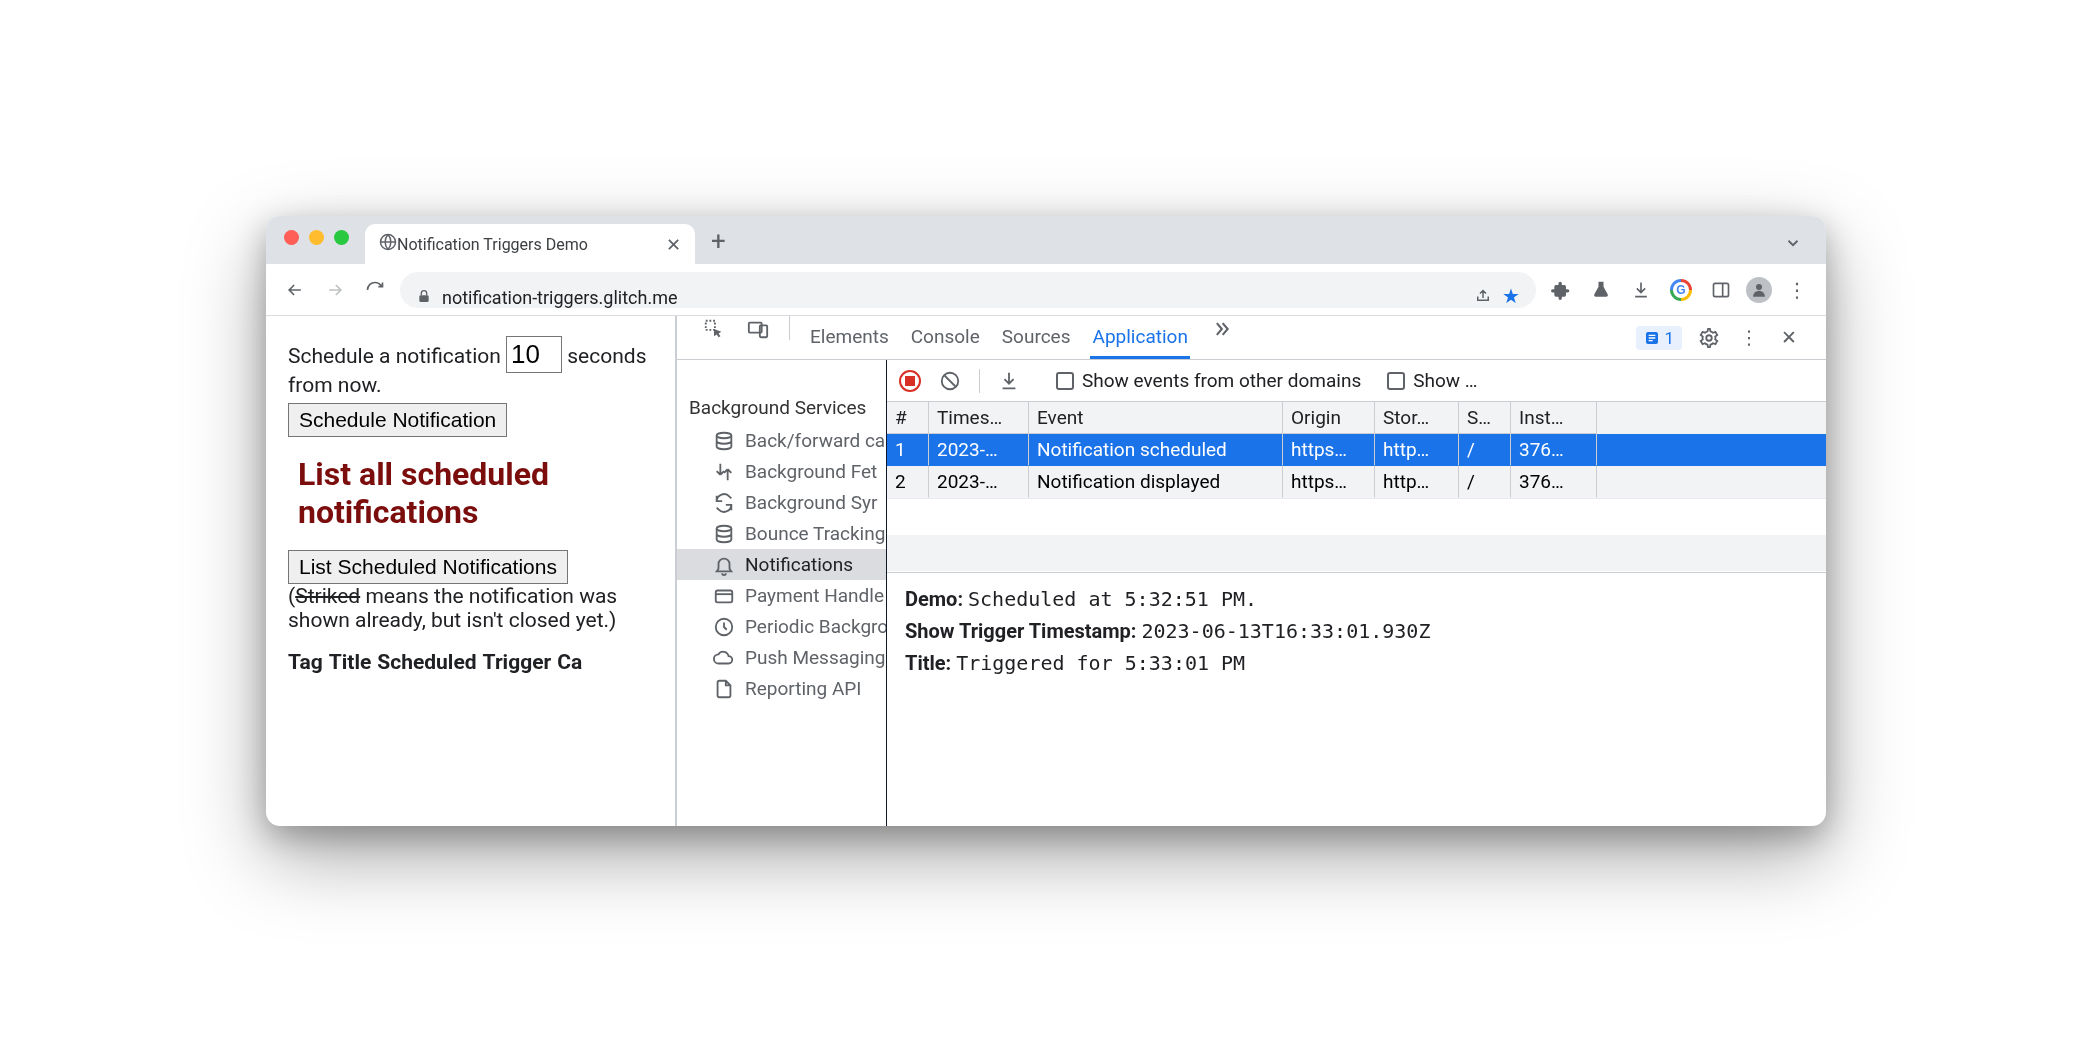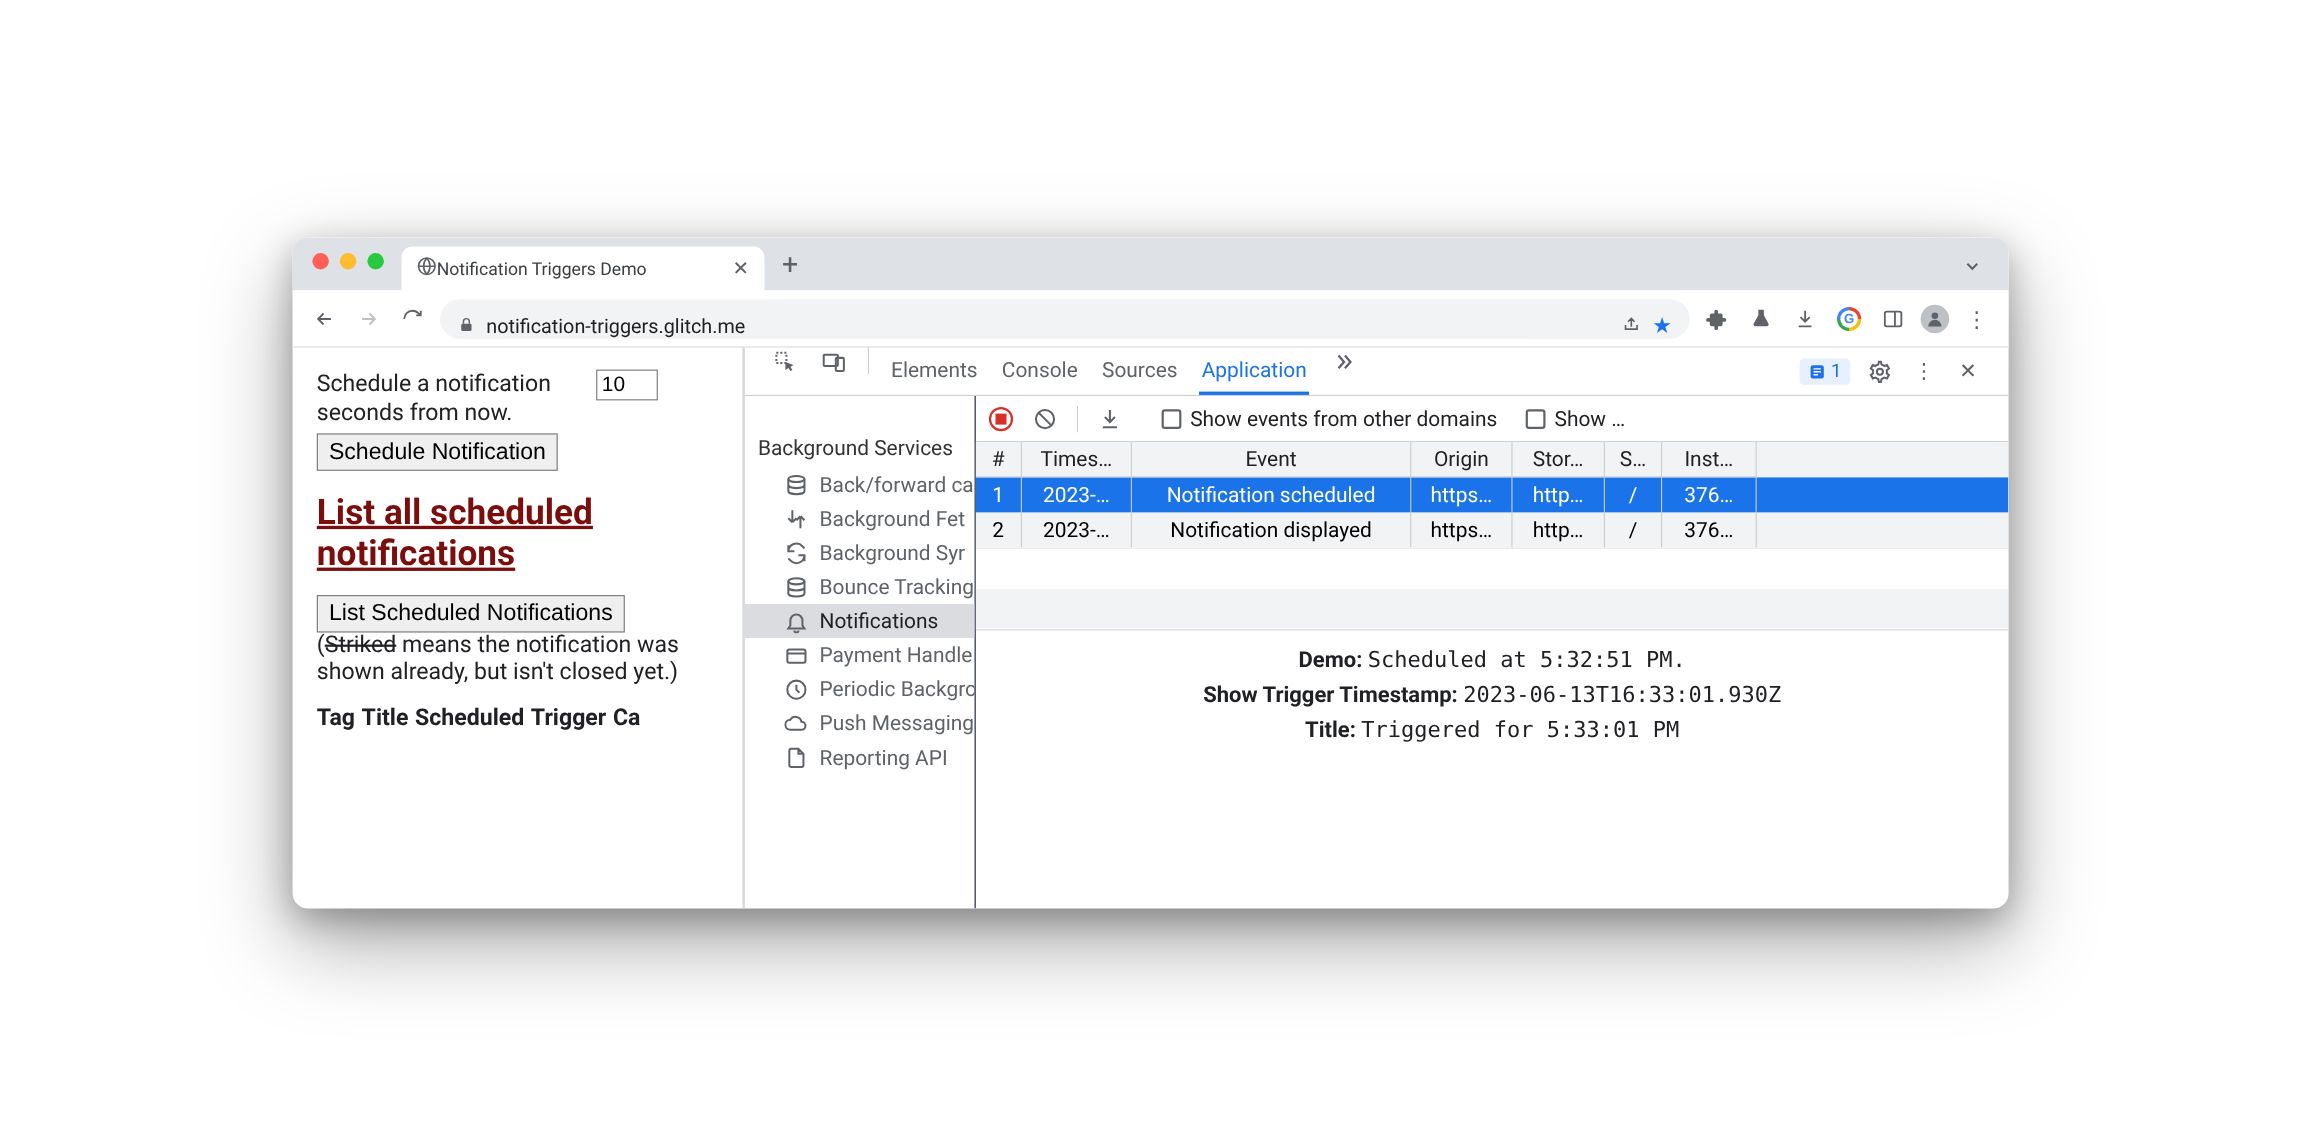--- a/index.html
+++ b/index.html
@@ -98,31 +98,30 @@
   .split { display: flex; height: 510px; }
   .page {
     width: 410px;
     padding: 20px 22px;
     font-size: 21px;
     color: #202124;
     border-right: 1px solid #cacdd1;
     overflow: hidden;
   }
   .page input[type="text"] {
-    width: 56px; font-size: 19px; padding: 2px 4px;
+    width: 56px; font-size: 26px; padding: 2px 4px;
     border: 1px solid #767676;
-    margin-left: 36px;
   }
   .btn {
     font-size: 21px;
     padding: 4px 10px;
     background: #efefef;
     border: 1px solid #767676;
   }
-  .h2 { font-size: 32px; font-weight: 700; color: #7b0d0d; margin: 18px 0; line-height: 1.2; text-decoration: underline; }
+  .h2 { font-size: 32px; font-weight: 700; color: #7b0d0d; margin: 18px 10px; line-height: 1.2; }
   .strk { text-decoration: line-through; }
   .ntable { display: flex; gap: 6px; font-weight: 700; font-size: 21px; margin-top: 18px; }
   
   .devtools { flex: 1; display: flex; flex-direction: column; border-left: 1px solid #cacdd1; }
   .dt-tabs {
     height: 44px;
     border-bottom: 1px solid #cacdd1;
     display: flex;
     padding: 0 24px;
     gap: 18px;
@@ -148,21 +147,21 @@
   .dt-side-hdr { padding: 4px 12px 6px; color: #333; font-size: 19px; }
   .bs-item {
     display: flex; align-items: center; gap: 10px;
     padding: 4px 10px 4px 36px;
     color: #5f6368;
     white-space: nowrap;
   }
   .bs-item.active { background: #dadce0; color: #202124; }
   .bs-item svg, .bs-item .ico { flex: none; color: #5f6368; }
   
-  .dt-main { flex: 1; display: flex; flex-direction: column; overflow: hidden; text-align: center; }
+  .dt-main { flex: 1; display: flex; flex-direction: column; overflow: hidden; }
   .dt-toolbar2 {
     height: 42px; border-bottom: 1px solid #cacdd1;
     display: flex; align-items: center; padding: 0 12px; gap: 16px;
     font-size: 19px; color: #202124;
   }
   .rec { width: 22px; height: 22px; border: 2px solid #d93025; border-radius: 50%; display: flex; align-items: center; justify-content: center; }
   .rec::after { content: ''; width: 10px; height: 10px; background: #d93025; }
   .cb { width: 18px; height: 18px; border: 2px solid #5f6368; border-radius: 3px; flex: none; }
   
   .evtable { border-bottom: 1px solid #cacdd1; }

